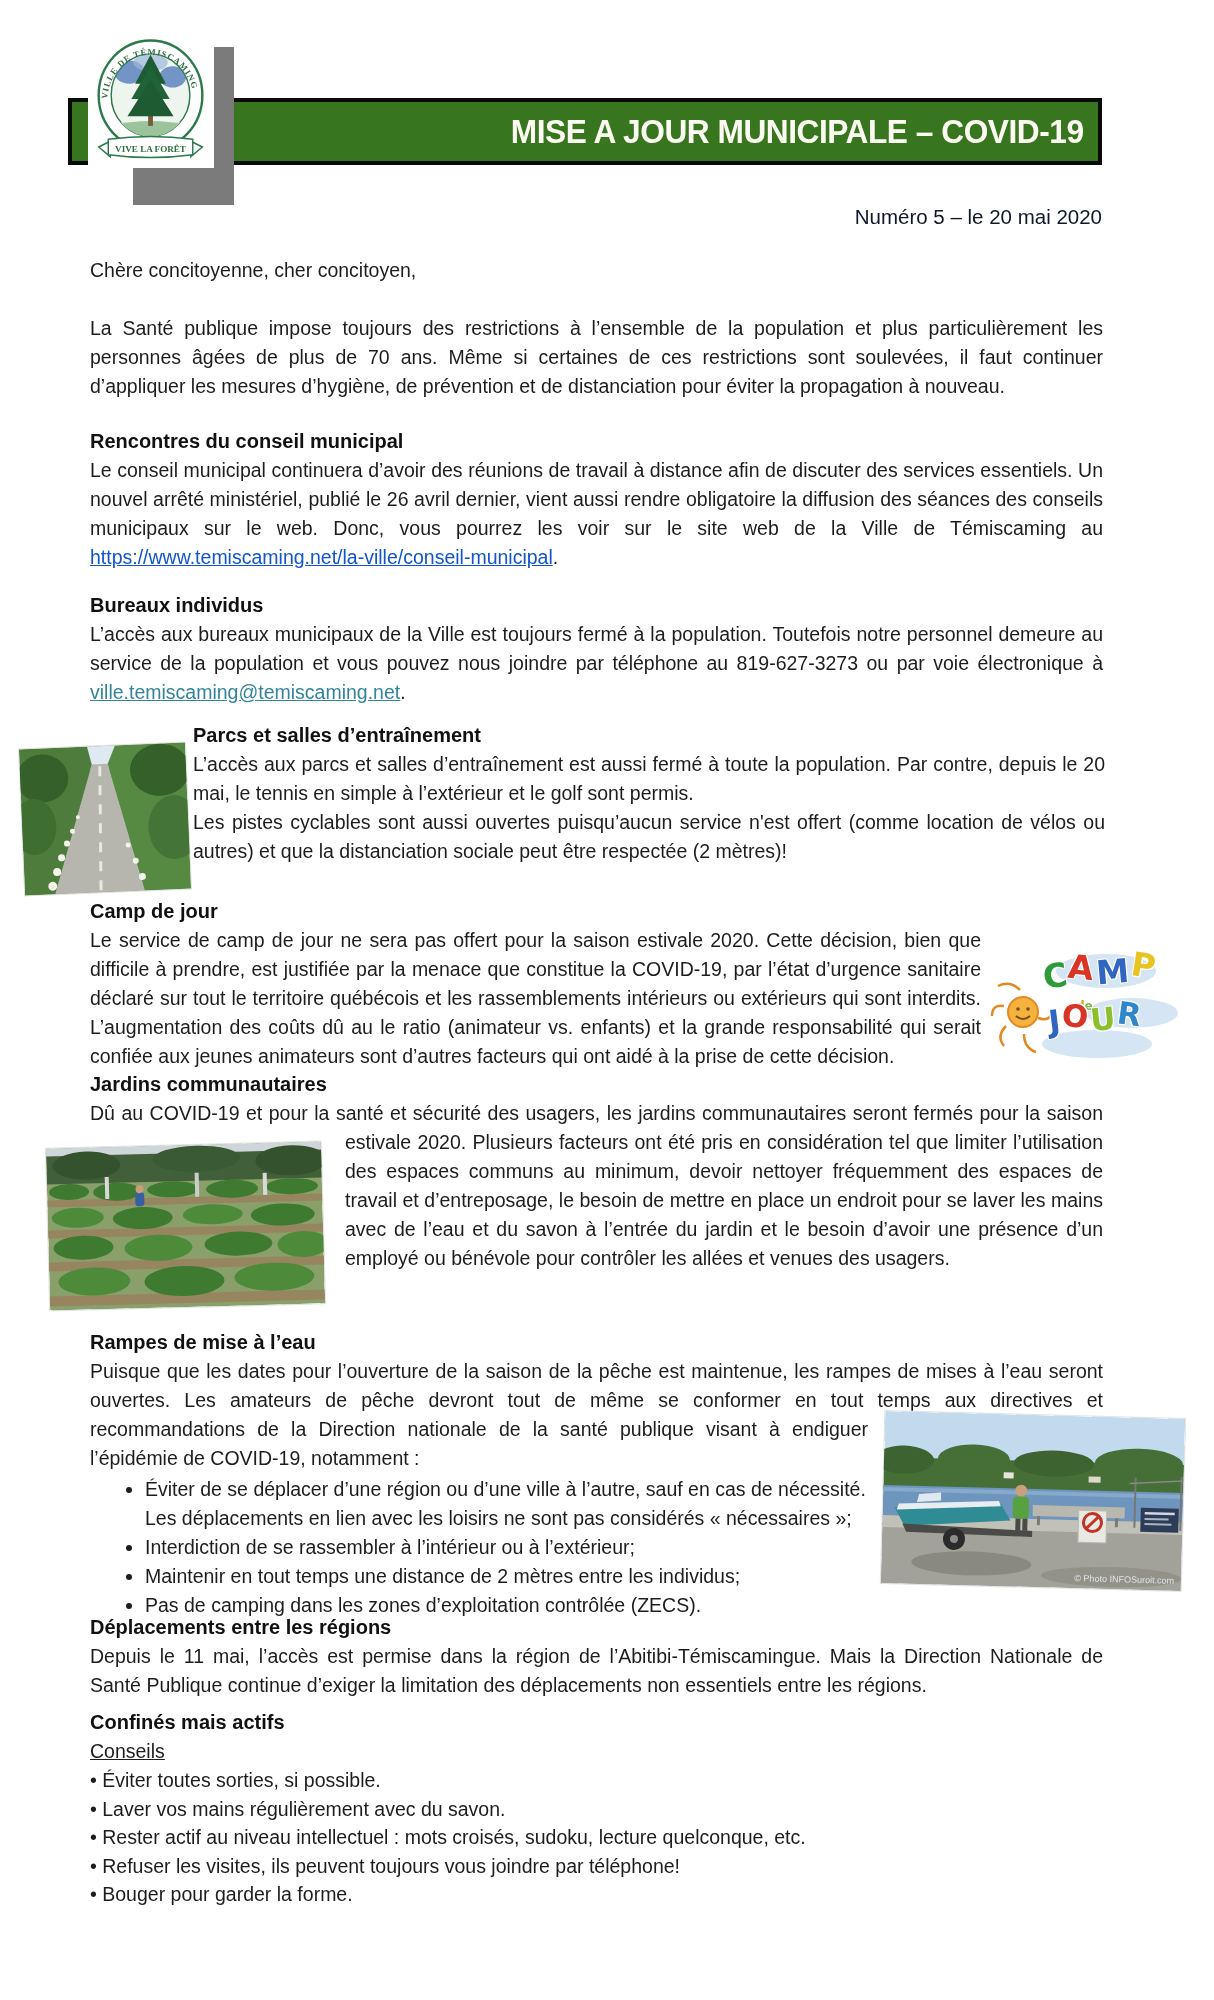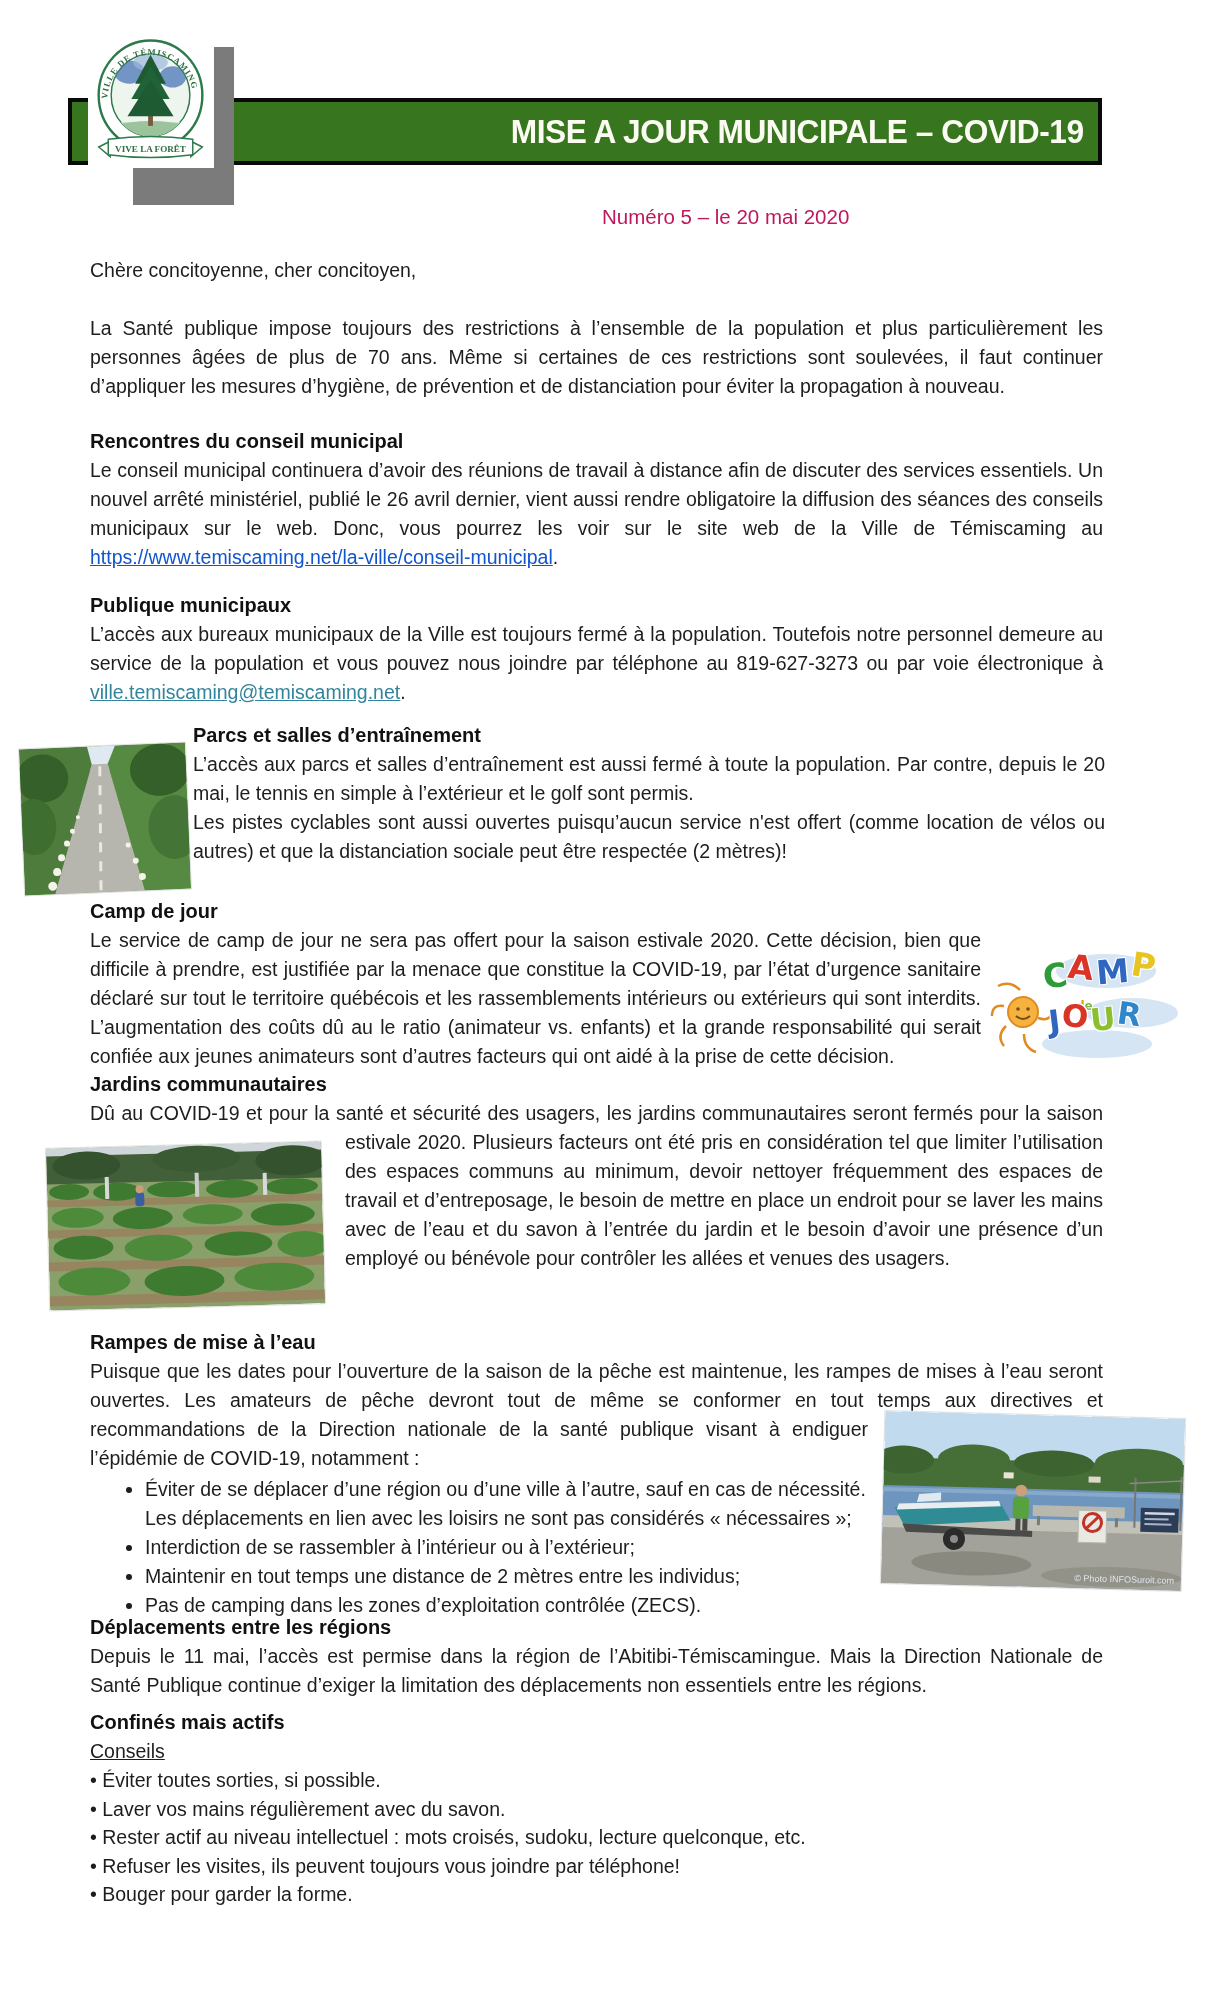--- a/index.html
+++ b/index.html
@@ -7,21 +7,21 @@
         font-family:"Liberation Sans",sans-serif;color:#1d1d1d;}
   
   .banner{position:absolute;left:68px;top:98px;width:1034px;height:67px;box-sizing:border-box;
           background:var(--banner_green,#37761f);border:4px solid #0a0a0a;
           display:flex;align-items:center;justify-content:flex-end;padding-right:14px;}
   .banner-title{font-size:33px;font-weight:bold;color:var(--banner_text,#fbfbf2);letter-spacing:-0.5px;
                 transform:scaleX(0.96);transform-origin:right center;white-space:nowrap;}
   .logo-shadow{position:absolute;left:133px;top:47px;width:101px;height:158px;background:var(--shadow_gray,#7b7b7b);}
   .logo-card{position:absolute;left:88px;top:30px;width:126px;height:138px;background:#ffffff;
              display:flex;align-items:center;justify-content:center;}
-  .issue-line{position:absolute;left:602px;top:205px;width:500px;font-size:20.5px;color:#be185d;}
+  .issue-line{position:absolute;left:602px;top:205px;width:500px;text-align:right;font-size:20.5px;color:#0f172a;}
   
   .tblock{position:absolute;left:90px;width:1013px;font-size:19.5px;line-height:29px;}
   .sec-h{font-size:20px;font-weight:bold;line-height:29px;color:#111;}
   .sec-h span{}
   .sub-h{font-size:19.5px;line-height:29px;}
   .sub-h span{text-decoration:underline;}
   p{margin:0;}
   .just{text-align:justify;}
   a.link-blue{color:var(--link_blue,#1155cc);text-decoration:underline;cursor:pointer;}
   a.link-teal{color:var(--link_teal,#31849b);text-decoration:underline;cursor:pointer;}
@@ -114,21 +114,21 @@
   <div class="tblock" style="top:314px;">
     <p class="just">La Santé publique impose toujours des restrictions à l’ensemble de la population et plus particulièrement les personnes âgées de plus de 70 ans.  Même si certaines de ces restrictions sont soulevées, il faut continuer d’appliquer les mesures d’hygiène, de prévention et de distanciation pour éviter la propagation à nouveau.</p>
   </div>
 
   <div class="tblock" style="top:427px;">
     <div class="sec-h"><span>Rencontres du conseil municipal</span></div>
     <p class="just"><span>Le conseil municipal continuera d’avoir des réunions de travail à distance afin de discuter des services essentiels. Un nouvel arrêté ministériel, publié le 26 avril dernier, vient aussi rendre obligatoire la diffusion des séances des conseils municipaux sur le web.  Donc, vous pourrez les voir sur le site web de la Ville de Témiscaming au </span><a class="link-blue">https://www.temiscaming.net/la-ville/conseil-municipal</a><span>.</span></p>
   </div>
 
   <div class="tblock" style="top:591px;">
-    <div class="sec-h"><span>Publique municipaux</span></div>
+    <div class="sec-h"><span>Bureaux individus</span></div>
     <p class="just"><span>L’accès aux bureaux municipaux de la Ville est toujours fermé à la population.  Toutefois notre personnel demeure au service de la population et vous pouvez nous joindre par téléphone au 819-627-3273 ou par voie électronique à </span><a class="link-teal">ville.temiscaming@temiscaming.net</a><span>.</span></p>
   </div>
 
   <div class="parcs-img">
     <svg class="photo" width="166" height="146" viewBox="0 0 166 146">
       <rect width="166" height="146" fill="#6da050"></rect>
       <rect x="62" y="0" width="40" height="24" fill="#dfe9f2"></rect>
       <polygon points="72,18 88,18 120,146 30,146" fill="#b6b6ae"></polygon>
       <line x1="80" y1="20" x2="76" y2="146" stroke="#e9e9e1" stroke-width="3" stroke-dasharray="10 9"></line>
       <polygon points="0,0 68,0 72,18 30,146 0,146" fill="#4d7c3c"></polygon>

